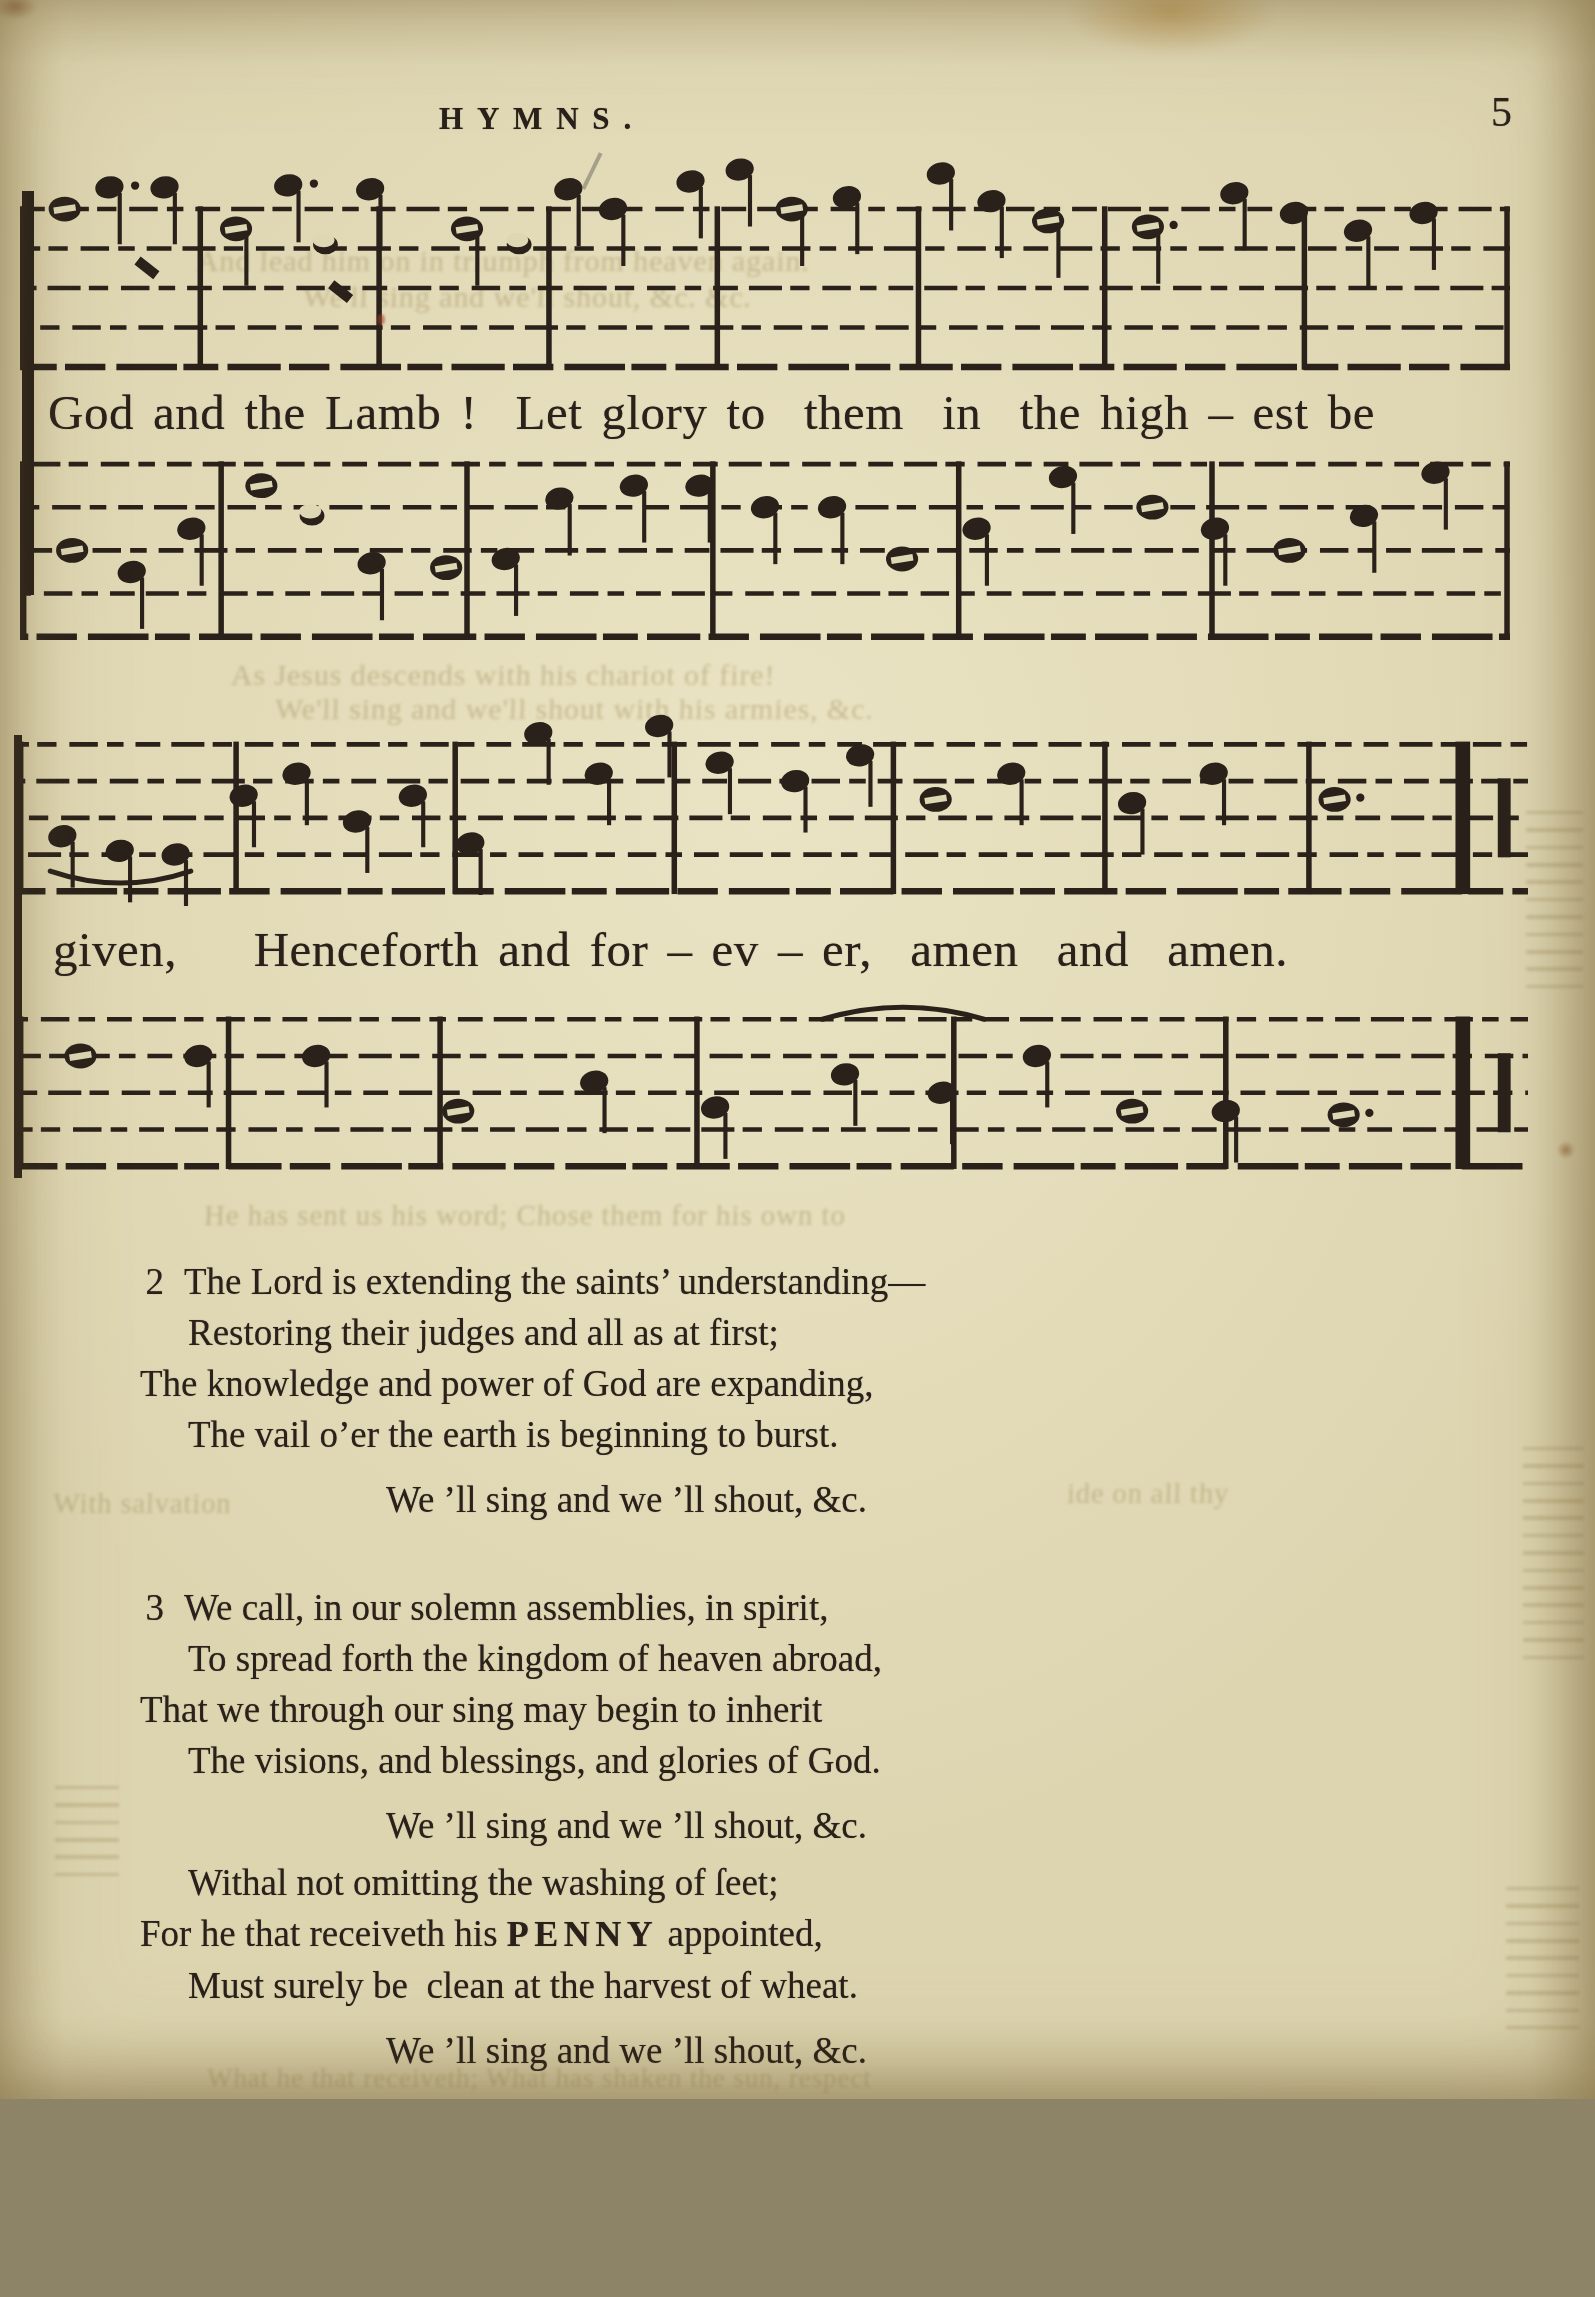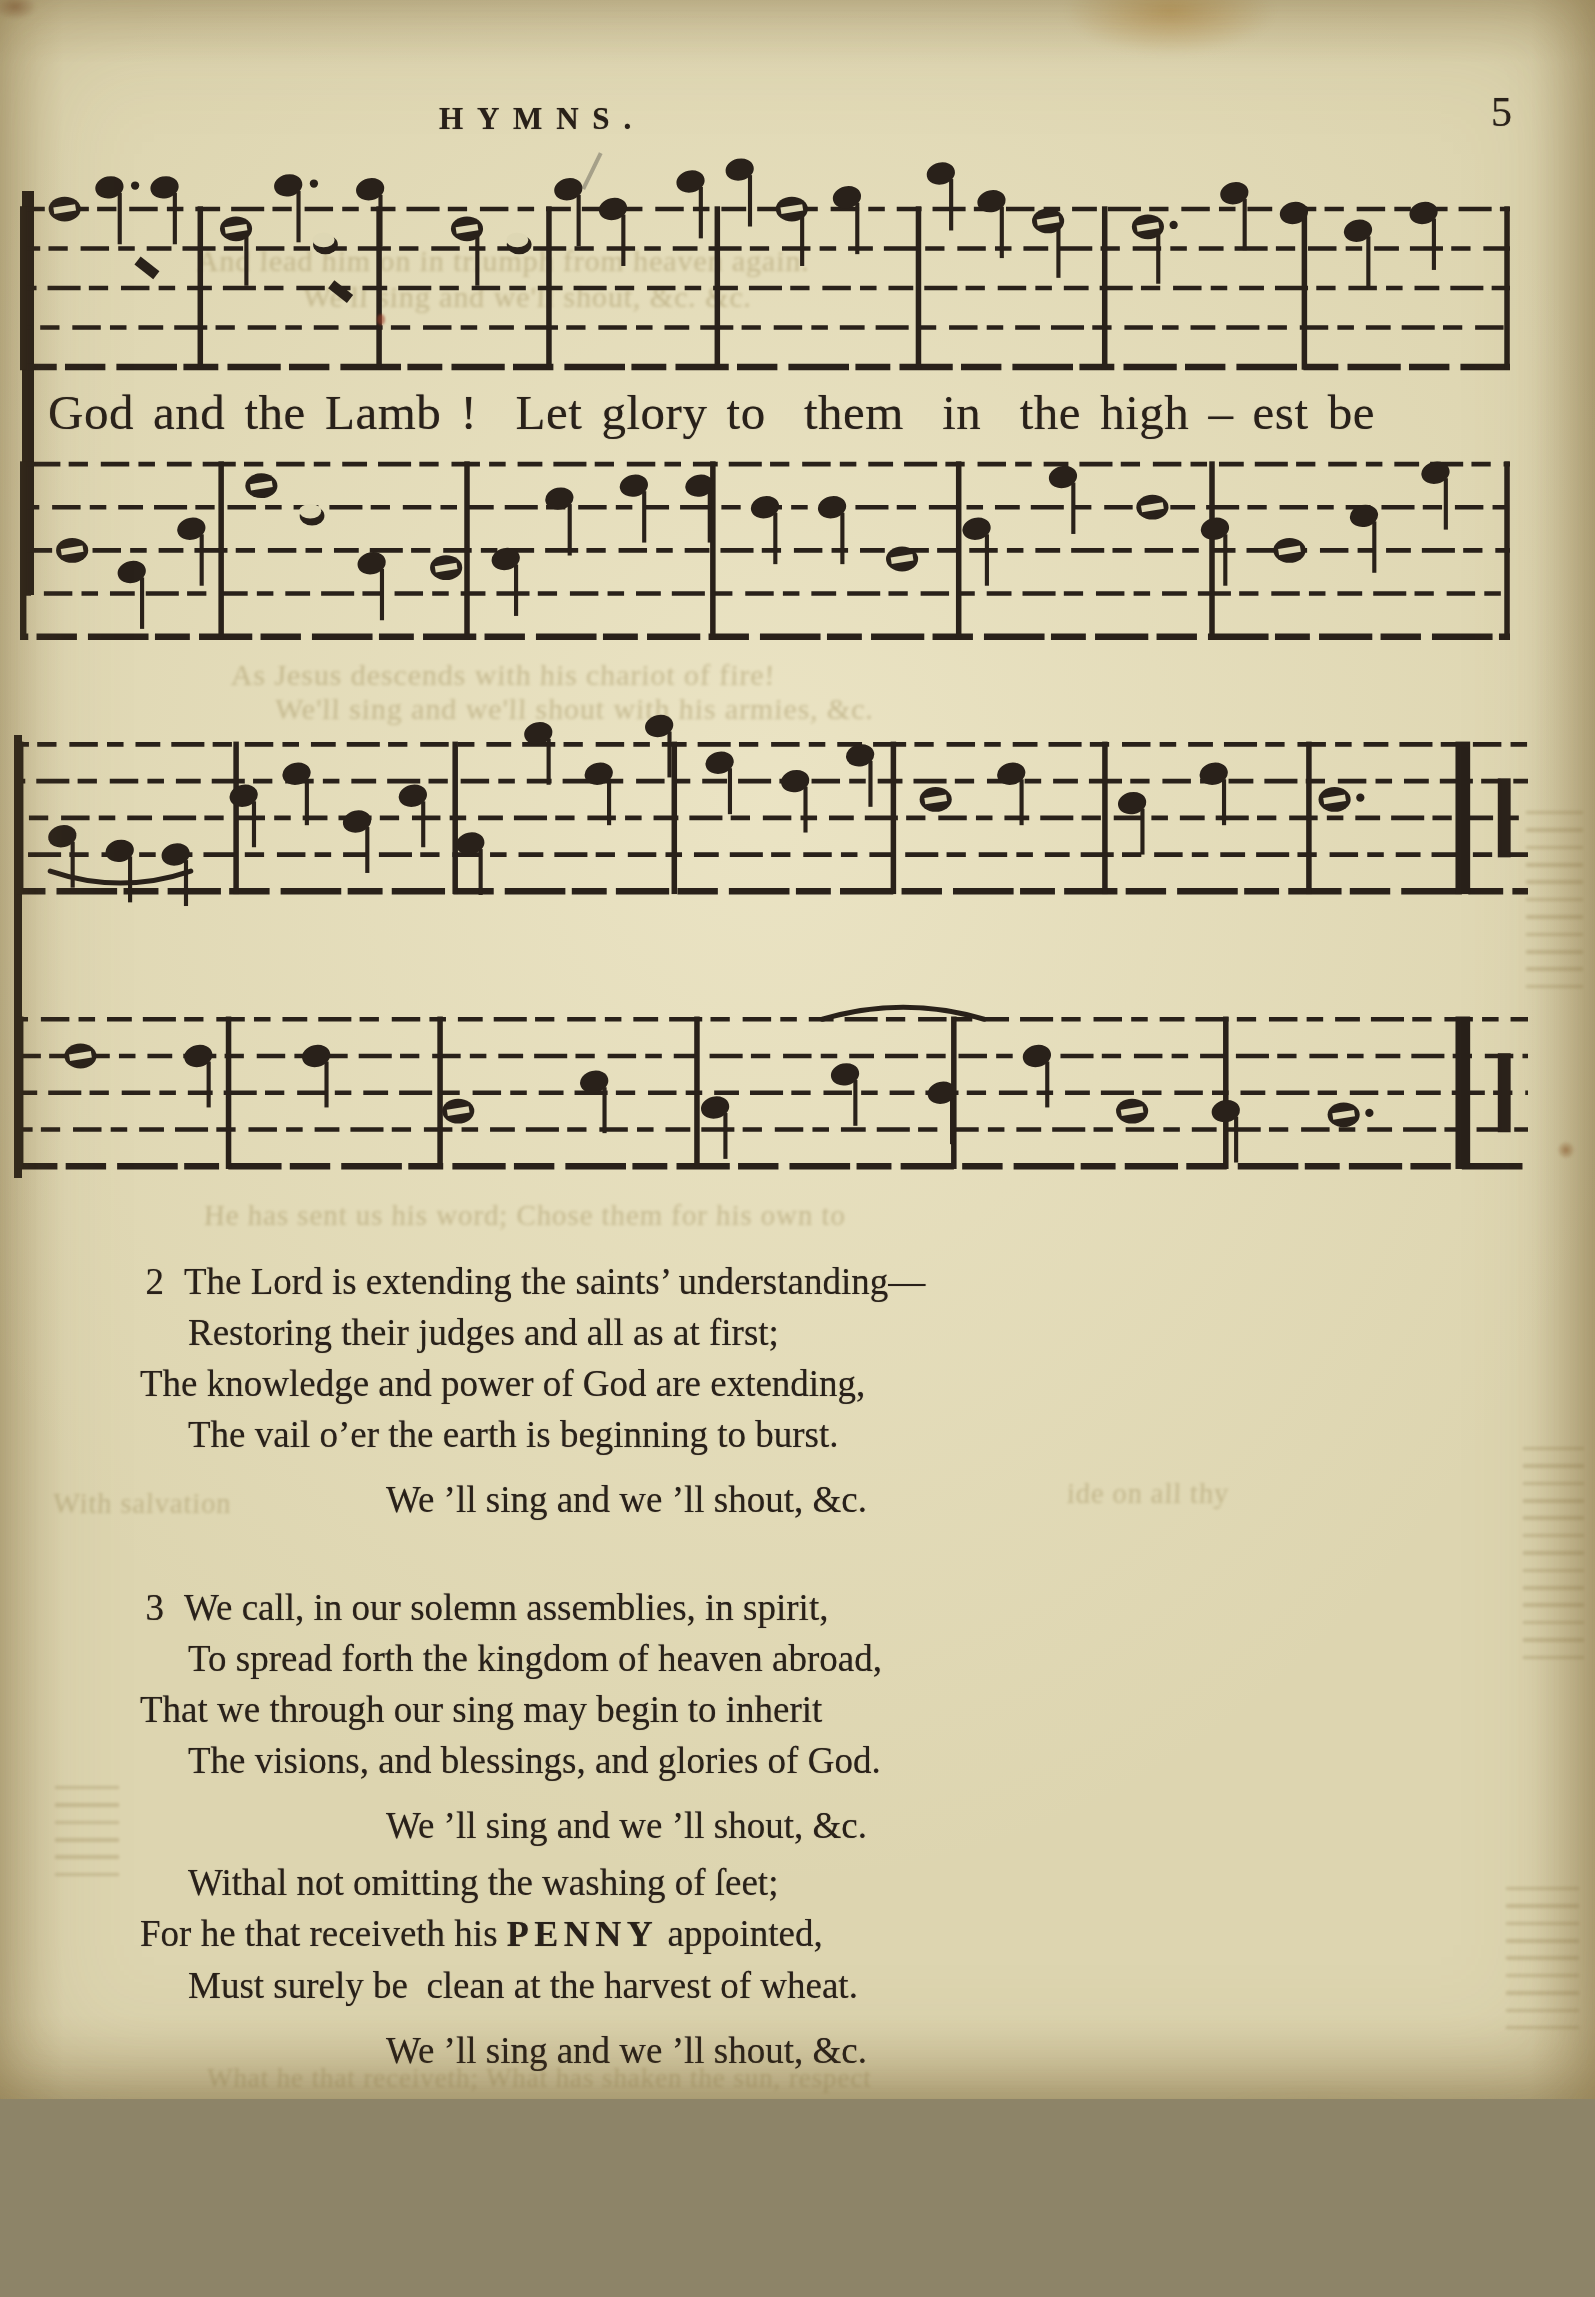--- a/index.html
+++ b/index.html
@@ -314,25 +314,26 @@
         <rect x="1325" y="154" width="4.5" height="50" fill="#29211a"></rect>
         <ellipse cx="1316" cy="148" rx="15.5" ry="12" fill="#29211a" transform="rotate(-12 1316 148)"></ellipse>
         <ellipse cx="1444.31" cy="152" rx="17.5" ry="13.5" fill="#29211a"></ellipse>
         <rect x="1432.31" y="148.5" width="24" height="7" fill="#ded7b4" transform="rotate(-9 1444.31 152)"></rect>
         <circle cx="1472.31" cy="150" r="4.5" fill="#29211a"></circle>
         <path d="M876.7850000000001 48 Q 964.7925 22 1052.8 48" stroke="#29211a" stroke-width="5.5" fill="none" stroke-linecap="round"></path>
       </svg>
     </div>
 
   <div id="lyric1" class="lyric ink">God and the Lamb !  Let glory to  them  in  the high – est be</div>
+  <div id="lyric2" class="lyric ink">given,    Henceforth and for – ev – er,  amen  and  amen.</div>
 
   <div id="v2" class="verse ink">
     <div class="vline first"><span class="vnum">2</span><span>The Lord is extending the saints’ understanding—</span></div>
     <div class="vline indent">Restoring their judges and all as at first;</div>
-    <div class="vline flush">The knowledge and power of God are extending,</div>
+    <div class="vline flush">The knowledge and power of God are expanding,</div>
     <div class="vline indent">The vail o’er the earth is beginning to burst.</div>
     <div class="refrain">We ’ll sing and we ’ll shout, &amp;c.</div>
   </div>
 
   <div id="v3" class="verse ink">
     <div class="vline first"><span class="vnum">3</span><span>We call, in our solemn assemblies, in spirit,</span></div>
     <div class="vline indent">To spread forth the kingdom of heaven abroad,</div>
     <div class="vline flush">That we through our sing may begin to inherit</div>
     <div class="vline indent">The visions, and blessings, and glories of God.</div>
     <div class="refrain">We ’ll sing and we ’ll shout, &amp;c.</div>

